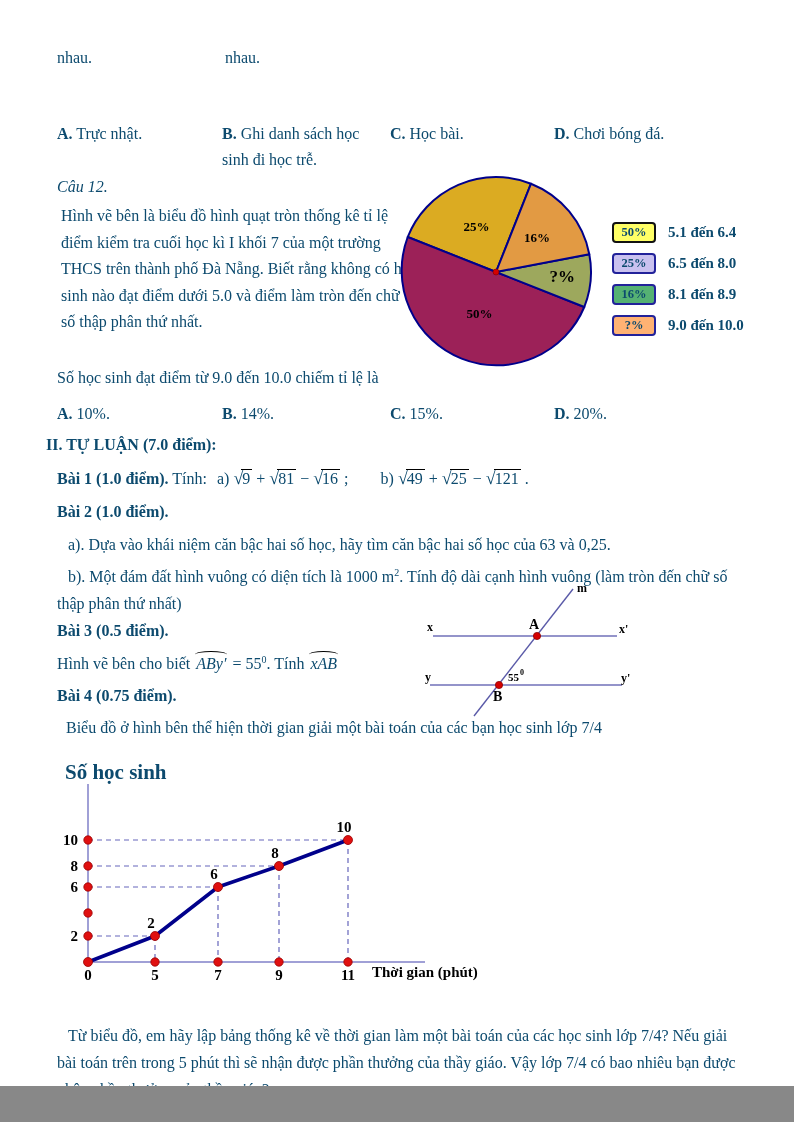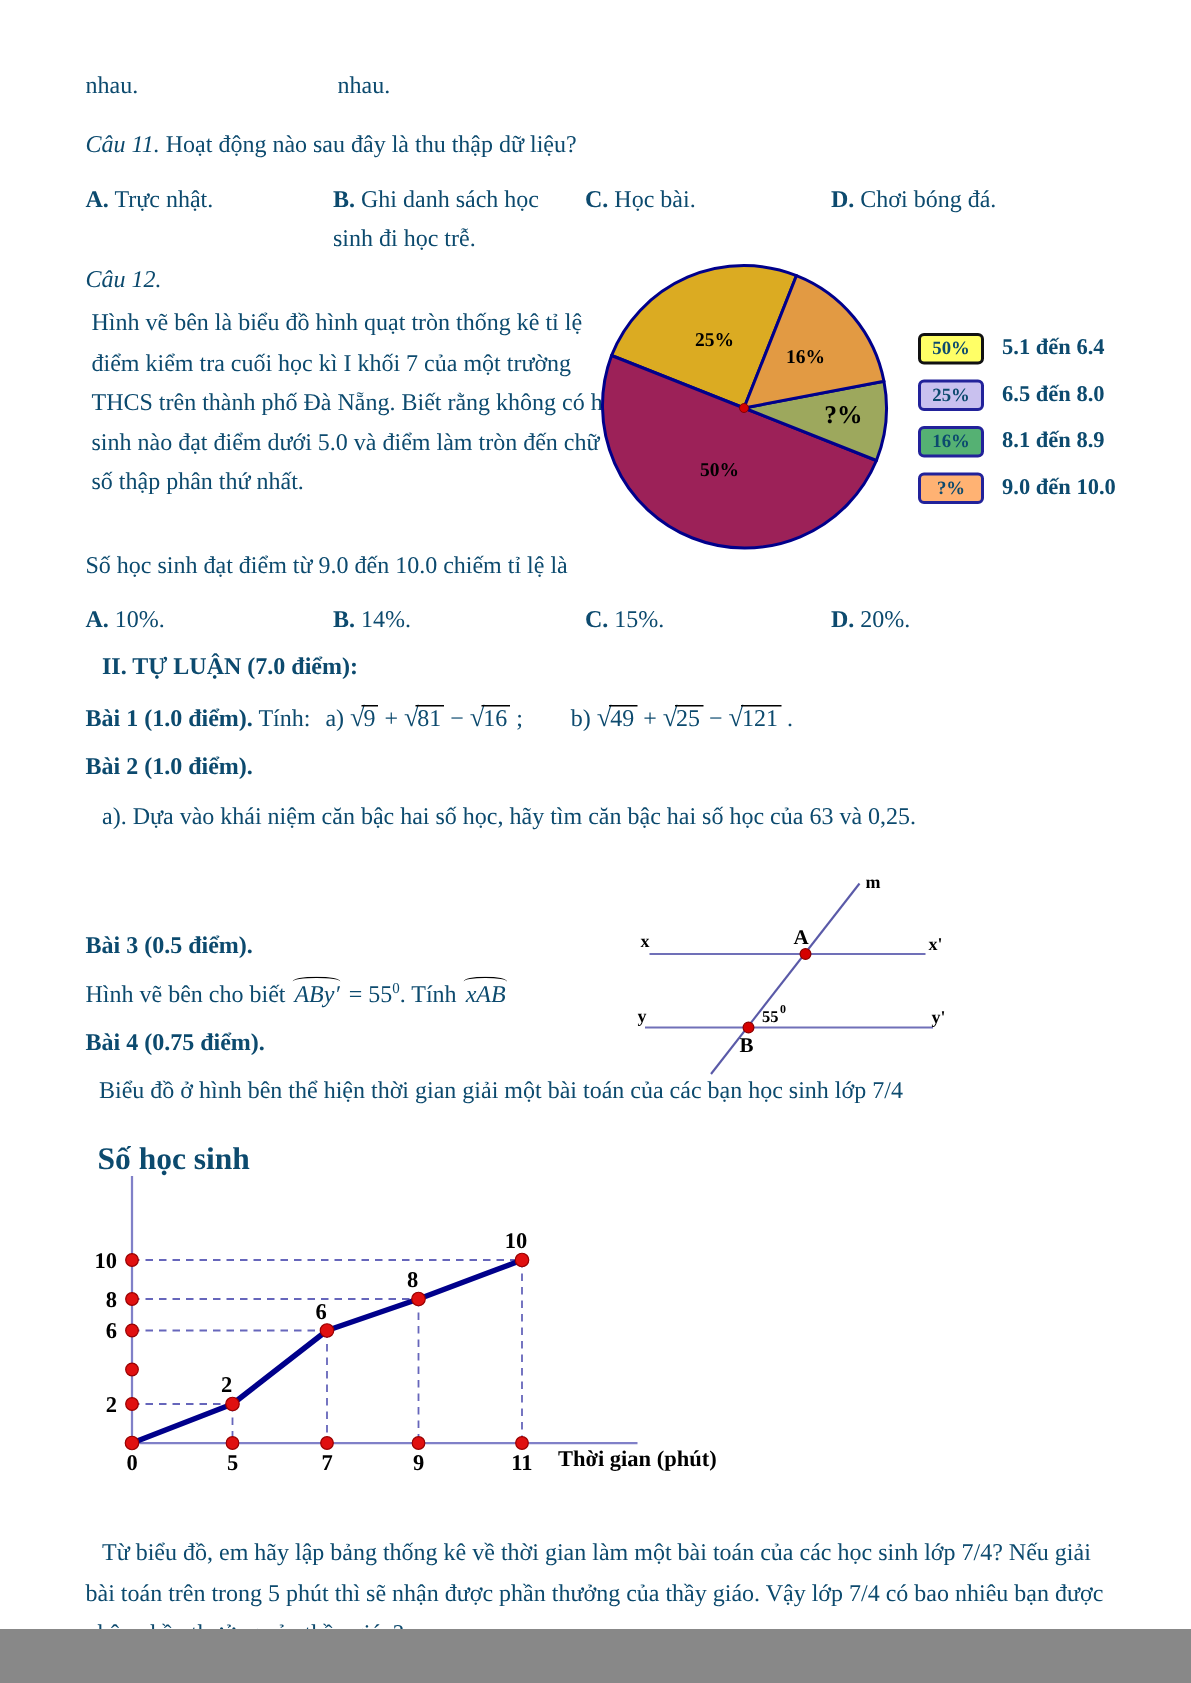--- a/index.html
+++ b/index.html
@@ -47,24 +47,20 @@
   .fig-label { font-family:"Liberation Serif",serif; font-weight:bold; fill:#000; }
 </style>
 </head>
 <body>
 
 <div class="page">
 
   <div class="abs" style="left:57px; top:49px;">nhau.</div>
   <div class="abs" style="left:225px; top:49px;">nhau.</div>
 
-  <div class="abs" style="left:57px; top:88px;">
-    <span class="ital">Câu 11.</span>
-    <span>Hoạt động nào sau đây là thu thập dữ liệu?</span>
-  </div>
   <div class="opt-row" style="top:121px;">
     <span class="opt opt-a"><span class="bold">A.</span> <span>Trực nhật.</span></span>
     <span class="opt opt-b"><span class="bold">B.</span> <span>Ghi danh sách học sinh đi học trễ.</span></span>
     <span class="opt opt-c"><span class="bold">C.</span> <span>Học bài.</span></span>
     <span class="opt opt-d"><span class="bold">D.</span> <span>Chơi bóng đá.</span></span>
   </div>
 
   <div class="abs ital" style="left:57px; top:178px;">Câu 12.</div>
   <div class="abs para" style="left:61px; top:203px; width:356px;">Hình vẽ bên là biểu đồ hình quạt tròn thống kê tỉ lệ điểm kiểm tra cuối học kì I khối 7 của một trường THCS trên thành phố Đà Nẵng. Biết rằng không có học sinh nào đạt điểm dưới 5.0 và điểm làm tròn đến chữ số thập phân thứ nhất.</div>
 
@@ -100,31 +96,34 @@
   </div>
 
   <div class="abs" style="left:57px; top:369px;">Số học sinh đạt điểm từ 9.0 đến 10.0 chiếm tỉ lệ là</div>
   <div class="opt-row" style="top:401px;">
     <span class="opt opt-a"><span class="bold">A.</span> <span>10%.</span></span>
     <span class="opt opt-b"><span class="bold">B.</span> <span>14%.</span></span>
     <span class="opt opt-c"><span class="bold">C.</span> <span>15%.</span></span>
     <span class="opt opt-d"><span class="bold">D.</span> <span>20%.</span></span>
   </div>
 
-  <div class="abs bold" style="left:68px; top:436px;">II. TỰ LUẬN (7.0 điểm):</div>
+  <div class="abs bold" style="left:46px; top:436px;">II. TỰ LUẬN (7.0 điểm):</div>
 
   <div class="abs" style="left:57px; top:468px;">
     <span class="bold">Bài 1 (1.0 điểm).</span>
     <span>Tính:</span>
     <span id="expr-a" style="margin-left:6px;">a) <span class="rad"><span class="rsign">√</span><span class="radicand">9</span></span> + <span class="rad"><span class="rsign">√</span><span class="radicand">81</span></span> − <span class="rad"><span class="rsign">√</span><span class="radicand">16</span></span> ;</span>
     <span id="expr-b" style="margin-left:28px;margin-top:24px;">b) <span class="rad"><span class="rsign">√</span><span class="radicand">49</span></span> + <span class="rad"><span class="rsign">√</span><span class="radicand">25</span></span> − <span class="rad"><span class="rsign">√</span><span class="radicand">121</span></span> .</span>
   </div>
 
   <div class="abs bold" style="left:57px; top:503px;">Bài 2 (1.0 điểm).</div>
   <div class="abs" style="left:68px; top:536px;">a). Dựa vào khái niệm căn bậc hai số học, hãy tìm căn bậc hai số học của 63 và 0,25.</div>
+  <div class="abs para" style="left:57px; top:563px; width:682px; text-indent:11px; line-height:27px;">
+    <span>b). Một đám đất hình vuông có diện tích là 1000 m</span><sup class="sm">2</sup><span>. Tính độ dài cạnh hình vuông (làm tròn đến chữ số thập phân thứ nhất)</span>
+  </div>
 
   <div class="abs bold" style="left:57px; top:622px;">Bài 3 (0.5 điểm).</div>
   <div class="abs" style="left:57px; top:655px;">
     <span>Hình vẽ bên cho biết </span><span class="hat">ABy′</span><span> = 55</span><sup class="sm">0</sup><span>. Tính </span><span class="hat">xAB</span>
   </div>
 
   <div class="abs bold" style="left:57px; top:687px;">Bài 4 (0.75 điểm).</div>
   <div class="abs" style="left:66px; top:719px;">Biểu đồ ở hình bên thể hiện thời gian giải một bài toán của các bạn học sinh lớp 7/4</div>
 
   <svg class="abs" style="left:425px; top:580px;" width="220" height="140" viewBox="0 0 220 140">

